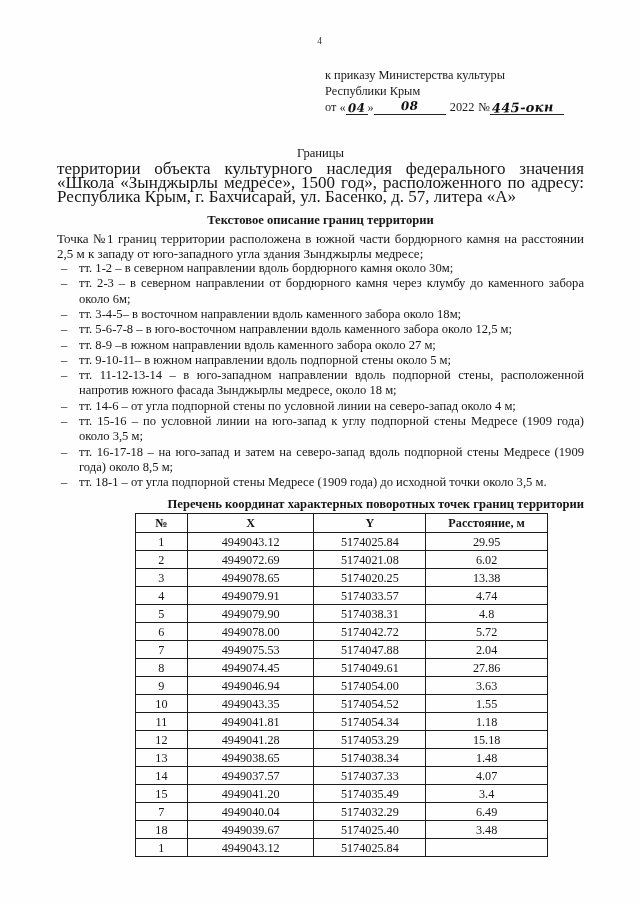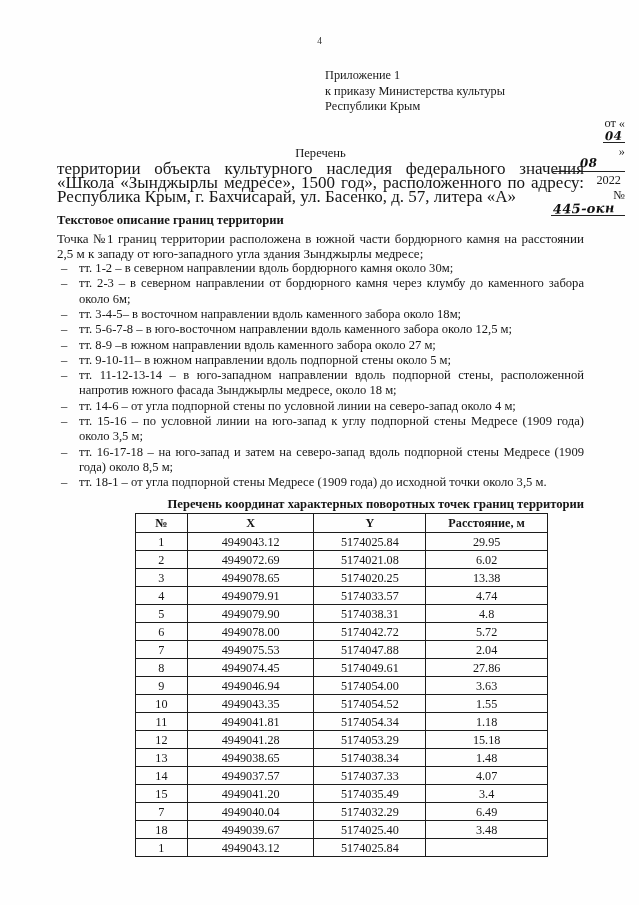--- a/index.html
+++ b/index.html
@@ -42,21 +42,20 @@
     line-height: 15.5px;
     color: #1a1a1a;
   }
   .appendix-block div { white-space: nowrap; }
 
   .date-line {
     margin-top: 1px;
     display: flex;
     align-items: flex-end;
     white-space: nowrap;
-    flex-direction: column;
   }
   .hw {
     font-family: "DejaVu Serif", serif;
     font-style: italic;
     font-weight: 700;
     color: #101010;
     letter-spacing: 0.3px;
     transform: rotate(-1.5deg);
     display: inline-block;
   }
@@ -104,20 +103,21 @@
     font-size: 12.6px;
     line-height: 15.5px;
   }
   .para {
     text-align: justify;
     font-size: 17px;
     line-height: 14px;
     margin-top: 0px;
   }
   .heading-bold {
+    text-align: center;
     font-weight: bold;
     font-size: 12.6px;
     margin-top: 9px;
     margin-bottom: 3px;
   }
   .intro {
     text-align: justify;
     font-size: 13px;
     line-height: 15.3px;
   }
@@ -178,36 +178,35 @@
   table.coords col.c-d   { width: 122px; }
 </style>
 </head>
 <body>
 
 <div class="page">
 
   <div class="page-number">4</div>
 
   <div class="appendix-block">
-    <div>Приложение 1</div>
     <div>к приказу Министерства культуры</div>
     <div>Республики Крым</div>
     <div class="date-line">
       <span>от «</span>
       <span class="slot-day"><span class="hw">04</span></span>
       <span>»</span>
       <span class="slot-month"><span class="hw">08</span></span>
       <span style="padding:0 4px">2022</span>
       <span>№</span>
       <span class="slot-num"><span class="hw">445-окн</span></span>
     </div>
   </div>
 
   <div class="content">
-    <div class="center-title">Перечень</div>
+    <div class="center-title">Границы</div>
     <div class="para">территории объекта культурного наследия федерального значения «Школа «Зынджырлы медресе», 1500 год», расположенного по адресу: Республика Крым, г. Бахчисарай, ул. Басенко, д. 57, литера «А»</div>
 
     <div class="heading-bold">Текстовое описание границ территории</div>
 
     <div class="intro">Точка №1 границ территории расположена в южной части бордюрного камня на расстоянии 2,5 м к западу от юго-западного угла здания Зынджырлы медресе;</div>
 
     <ul class="bullets">
       <li><span class="dash">–</span><span>тт. 1-2 – в северном направлении вдоль бордюрного камня около 30м;</span></li>
       <li><span class="dash">–</span><span>тт. 2-3 – в северном направлении от бордюрного камня через клумбу до каменного забора около 6м;</span></li>
       <li><span class="dash">–</span><span>тт. 3-4-5– в восточном направлении вдоль каменного забора около 18м;</span></li>

